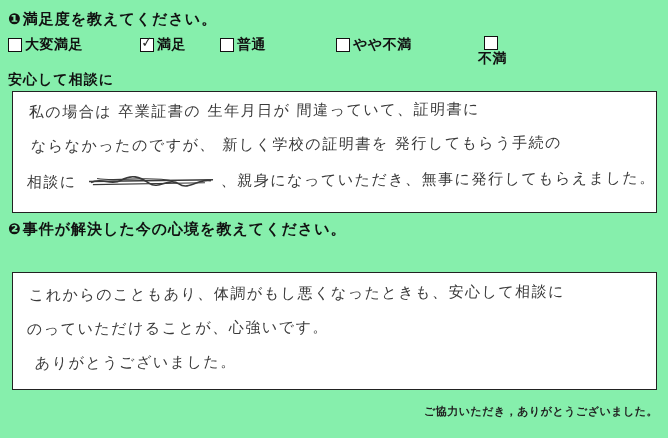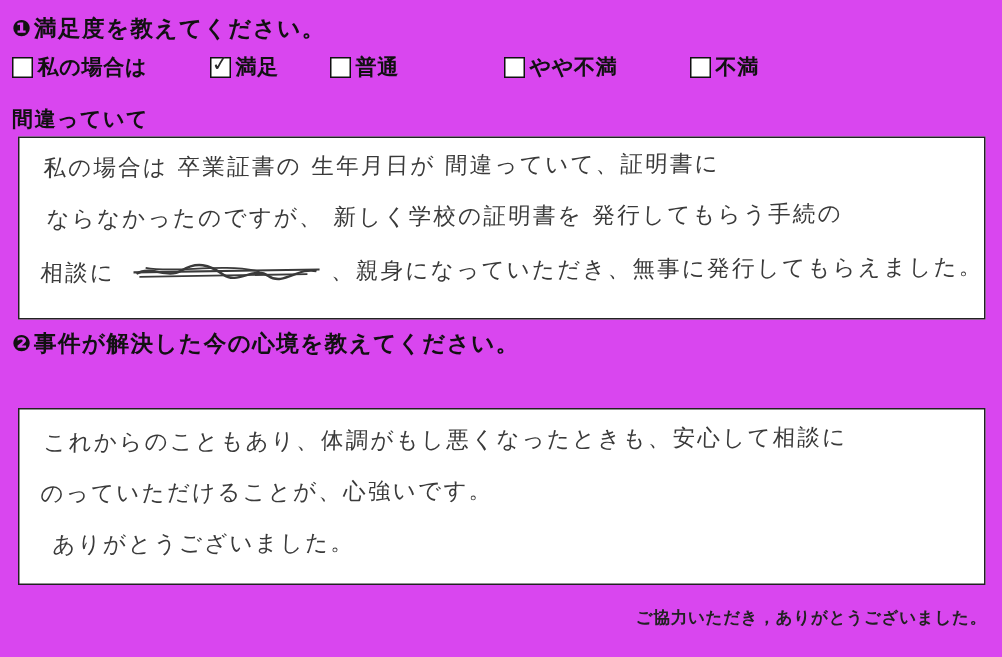--- a/index.html
+++ b/index.html
@@ -1,38 +1,38 @@
 <!DOCTYPE html>
 <html lang="ja"><head>
 <meta charset="utf-8">
 <style>
   html,body{margin:0;padding:0;background:#fff;}
   .page{
     position:relative;
     width:668px;height:438px;
-    background:#d946ef;
+    background:#86efac;
     font-family:"Liberation Sans","DejaVu Sans",sans-serif;
     color:#1a1a1a;
     overflow:hidden;
   }
   .q-title{
     position:absolute;left:8px;
     font-size:15px;font-weight:bold;letter-spacing:1px;
     color:#111;white-space:nowrap;
   }
   .q1-title{top:10px;}
   .q2-title{top:220px;}
   .num{font-size:15px;margin-right:1px;}
   .checkbox-row{position:absolute;top:36px;left:0;width:668px;height:20px;}
   .opt{
     position:absolute;top:0;display:flex;align-items:center;
     font-size:14px;font-weight:bold;color:#111;letter-spacing:0.5px;
     white-space:nowrap;cursor:default;
   }
-  .opt1{left:8px;} .opt2{left:140px;} .opt3{left:220px;} .opt4{left:336px;} .opt5{left:460px;}
+  .opt1{left:8px;} .opt2{left:140px;} .opt3{left:220px;} .opt4{left:336px;} .opt5{left:478px;flex-direction:column;}
   .cb{
     position:relative;display:inline-block;
     width:12px;height:12px;border:1.5px solid #111;
     margin-right:3px;background:#fff;flex:0 0 auto;
   }
   .cb .tick{
     position:absolute;left:0px;top:-4px;
     font-size:14px;line-height:14px;color:#2b2b2b;
     font-weight:normal;
     transform:rotate(-6deg);
@@ -76,21 +76,21 @@
 
 <div class="page">
 
   <div class="q-title q1-title">
     <span class="num">❶</span><span>満足度を教えてください。</span>
   </div>
 
   <div class="checkbox-row">
     <label class="opt opt1">
       <span class="cb"></span>
-      <span>私の場合は</span>
+      <span>大変満足</span>
     </label>
     <label class="opt opt2">
       <span class="cb">
           <span class="tick">✓</span>
         </span>
       <span>満足</span>
     </label>
     <label class="opt opt3">
       <span class="cb"></span>
       <span>普通</span>
@@ -98,21 +98,21 @@
     <label class="opt opt4">
       <span class="cb"></span>
       <span>やや不満</span>
     </label>
     <label class="opt opt5">
       <span class="cb"></span>
       <span>不満</span>
     </label>
   </div>
 
-  <div class="answer-label">間違っていて</div>
+  <div class="answer-label">安心して相談に</div>
 
   <div class="answer-box box1">
     <div class="hw b1-l1">私の場合は 卒業証書の 生年月日が 間違っていて、証明書に</div>
     <div class="hw b1-l2">ならなかったのですが、 新しく学校の証明書を 発行してもらう手続の</div>
     <div class="hw b1-l3">
       <span>相談に</span><svg class="scribble" width="128" height="18" viewBox="0 0 128 18" aria-hidden="true">
         <path d="M4 10 C 14 4, 24 14, 34 8 S 52 4, 62 11 S 82 5, 92 12 S 112 6, 124 9" fill="none" stroke="#3a3a3a" stroke-width="1.6"></path>
         <path d="M2 9 L 126 8" fill="none" stroke="#3a3a3a" stroke-width="1.4"></path>
         <path d="M6 12 L 118 11" fill="none" stroke="#3a3a3a" stroke-width="1.2"></path>
         <path d="M10 6 C 30 10, 60 3, 86 9" fill="none" stroke="#3a3a3a" stroke-width="1.2"></path>

